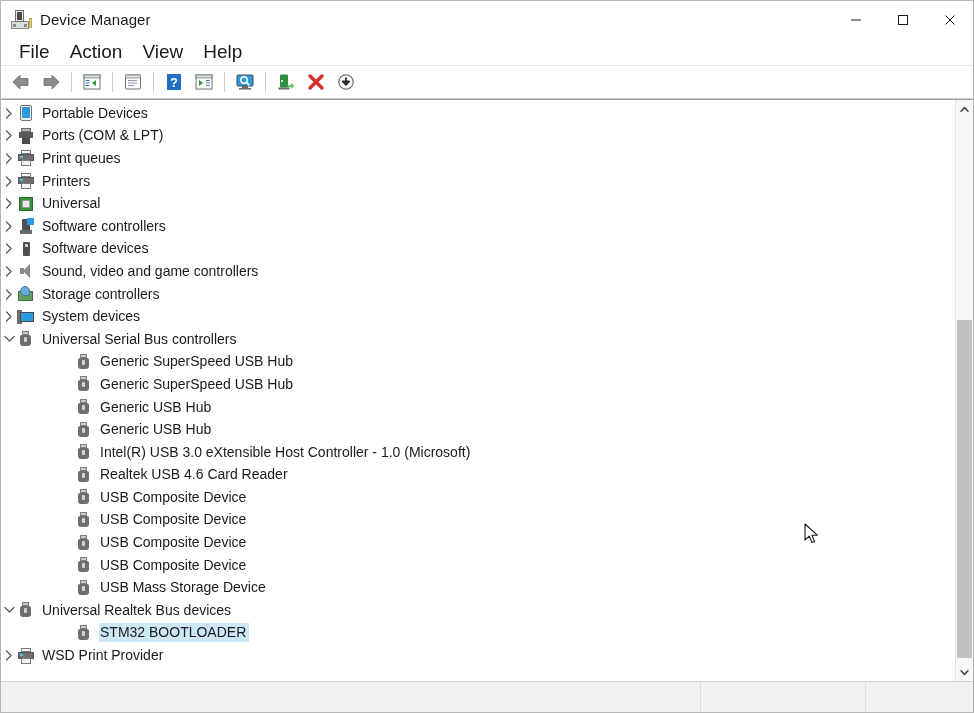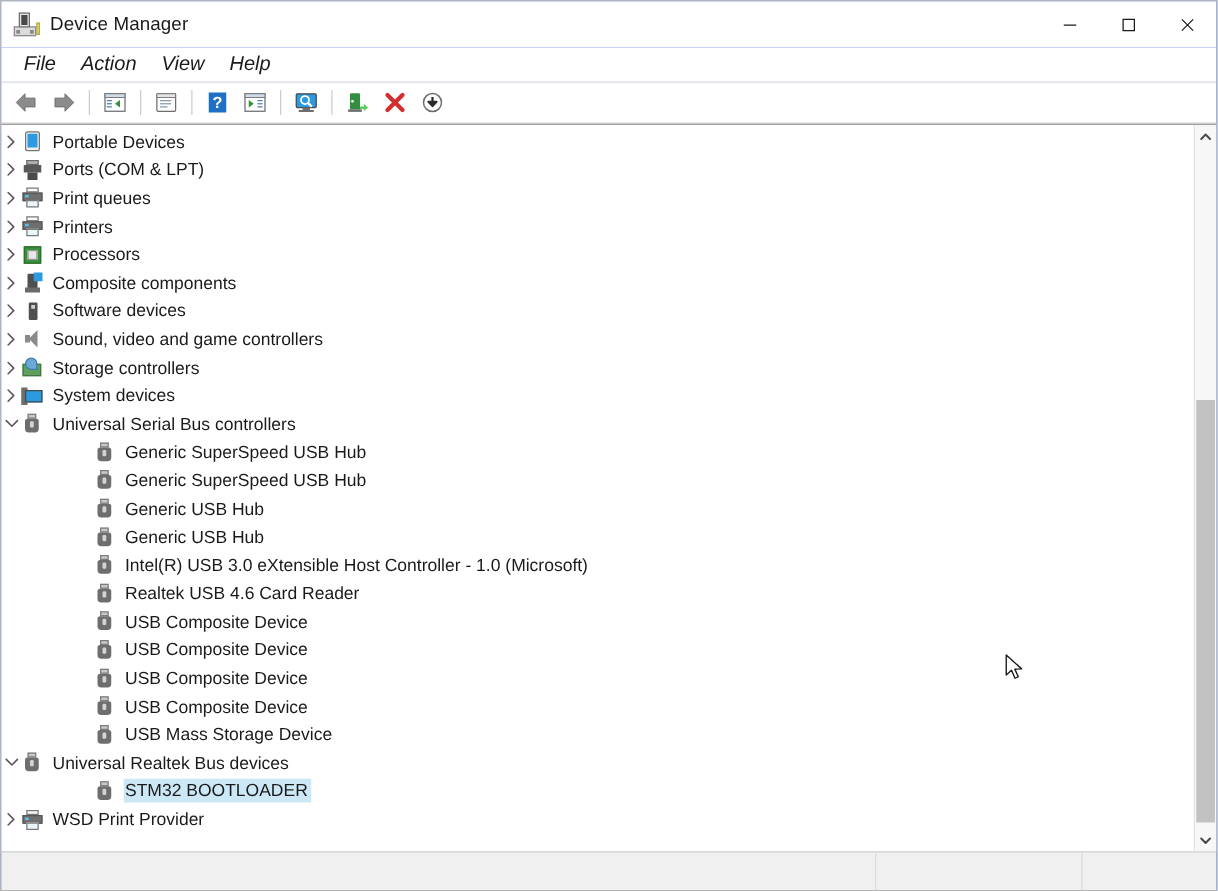--- a/index.html
+++ b/index.html
@@ -88,25 +88,24 @@
   .menubar {
     height: 28px;
     flex: 0 0 28px;
     display: flex;
     align-items: center;
     background: #ffffff;
     padding-left: 8px;
     border-bottom: 1px solid #e6e6e6;
   }
   .menu-item {
-    font-size: 16px;
+    font-size: 19px;
     color: #1a1a1a;
     padding: 4px 10px;
     cursor: default;
-    font-style: italic;
   }
 
   
   .toolbar {
     height: 33px;
     flex: 0 0 33px;
     display: flex;
     align-items: center;
     background: #ffffff;
     padding-left: 5px;
@@ -595,34 +594,34 @@
         <div class="row lvl1">
           <div class="chev">
             <svg width="8" height="11" viewBox="0 0 8 11">
               <path d="M1.5 1 L6 5.5 L1.5 10" fill="none" stroke="#5a5a5a" stroke-width="1.3" stroke-linecap="round" stroke-linejoin="round"></path>
             </svg>
           </div>
           <div class="node-icon ico-cpu">
             <div class="cp-body"></div>
             <div class="cp-core"></div>
           </div>
-          <div class="label">Processors</div>
+          <div class="label">Universal</div>
         </div>
         <div class="row lvl1">
           <div class="chev">
             <svg width="8" height="11" viewBox="0 0 8 11">
               <path d="M1.5 1 L6 5.5 L1.5 10" fill="none" stroke="#5a5a5a" stroke-width="1.3" stroke-linecap="round" stroke-linejoin="round"></path>
             </svg>
           </div>
           <div class="node-icon ico-swc">
             <div class="sw-body"></div>
             <div class="sw-foot"></div>
             <div class="sw-plus"></div>
           </div>
-          <div class="label">Composite components</div>
+          <div class="label">Software controllers</div>
         </div>
         <div class="row lvl1">
           <div class="chev">
             <svg width="8" height="11" viewBox="0 0 8 11">
               <path d="M1.5 1 L6 5.5 L1.5 10" fill="none" stroke="#5a5a5a" stroke-width="1.3" stroke-linecap="round" stroke-linejoin="round"></path>
             </svg>
           </div>
           <div class="node-icon ico-swd">
             <div class="sd-body"></div>
             <div class="sd-led"></div>

